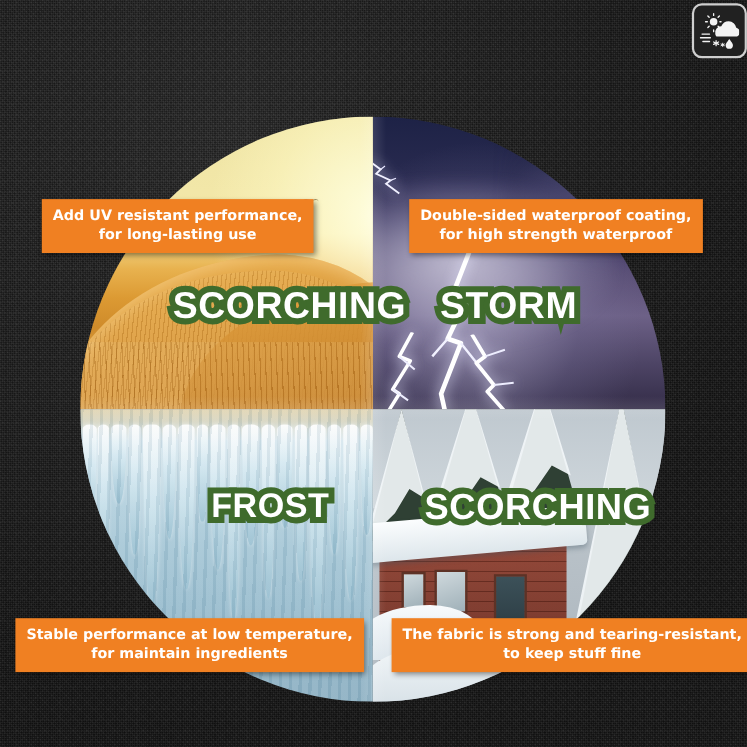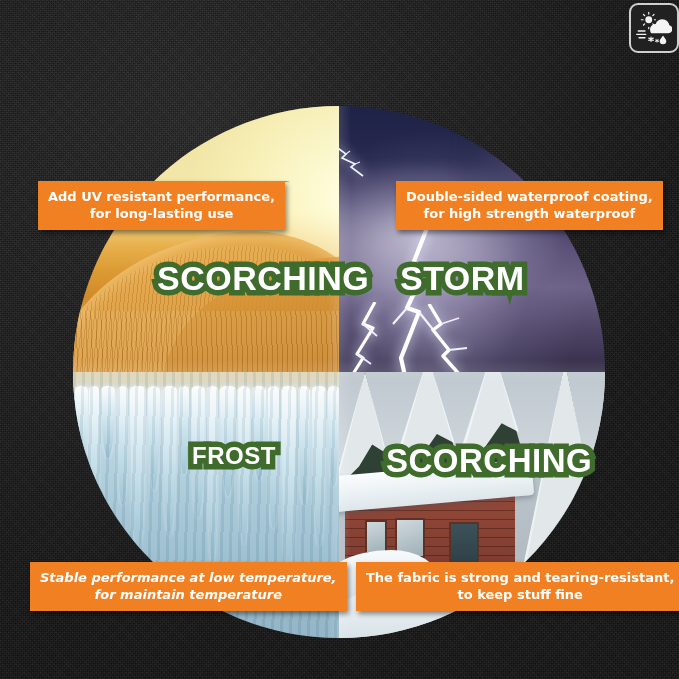--- a/index.html
+++ b/index.html
@@ -271,42 +271,42 @@
     font-family:Liberation Sans, sans-serif;
     font-weight:bold;
     letter-spacing:0.5px;
     -webkit-text-stroke:11px #3f6b2c;
     paint-order:stroke fill;
     white-space:nowrap;
     line-height:1;
   }
   #label-scorching{ left:157px; top:261px; font-size:34px; }
   #label-storm    { left:400px; top:261px; font-size:34px; }
-  #label-frost    { left:192px; top:444px; font-size:24px; }
+  #label-frost    { left:192px; top:444px; font-size:31px; }
   #label-blizzard { left:386px; top:444px; font-size:33px; }
 
   
   .chip{
     position:absolute; z-index:28;
     background:#f08022;
     color:#ffffff;
     font-size:13px;
     line-height:17px;
     font-weight:600;
     padding:7px 10px 8px;
     box-shadow:2px 3px 5px rgba(0,0,0,.45);
     font-family:"DejaVu Sans", sans-serif;
   }
   .chip span{ display:block; white-space:nowrap; }
   .chip .l1{ text-align:left; }
   .chip .l2{ text-align:center; }
 
   #chip-scorching{ left:38px;  top:181px; }
-  #chip-storm    { left:396px; top:181px; }
-  #chip-frost    { left:30px;  top:562px;font-style:italic; }
+  #chip-storm    { left:372px; top:181px; }
+  #chip-frost    { left:14px;  top:562px; }
   #chip-blizzard { left:356px; top:562px; }
 </style>
 </head>
 <body>
 
 <div id="poster">
 
   <div class="noise"></div>
 
   <div class="circle-wrap">
@@ -445,21 +445,21 @@
     <span class="l2">for long-lasting use</span>
   </div>
 
   <div class="chip" id="chip-storm">
     <span class="l1">Double-sided waterproof coating,</span>
     <span class="l2">for high strength waterproof</span>
   </div>
 
   <div class="chip" id="chip-frost">
     <span class="l1">Stable performance at low temperature,</span>
-    <span class="l2">for maintain temperature</span>
+    <span class="l2">for maintain ingredients</span>
   </div>
 
   <div class="chip" id="chip-blizzard">
     <span class="l1">The fabric is strong and tearing-resistant,</span>
     <span class="l2">to keep stuff fine</span>
   </div>
 
 
   <div class="wx-badge">
     <svg viewBox="0 0 48 48">

